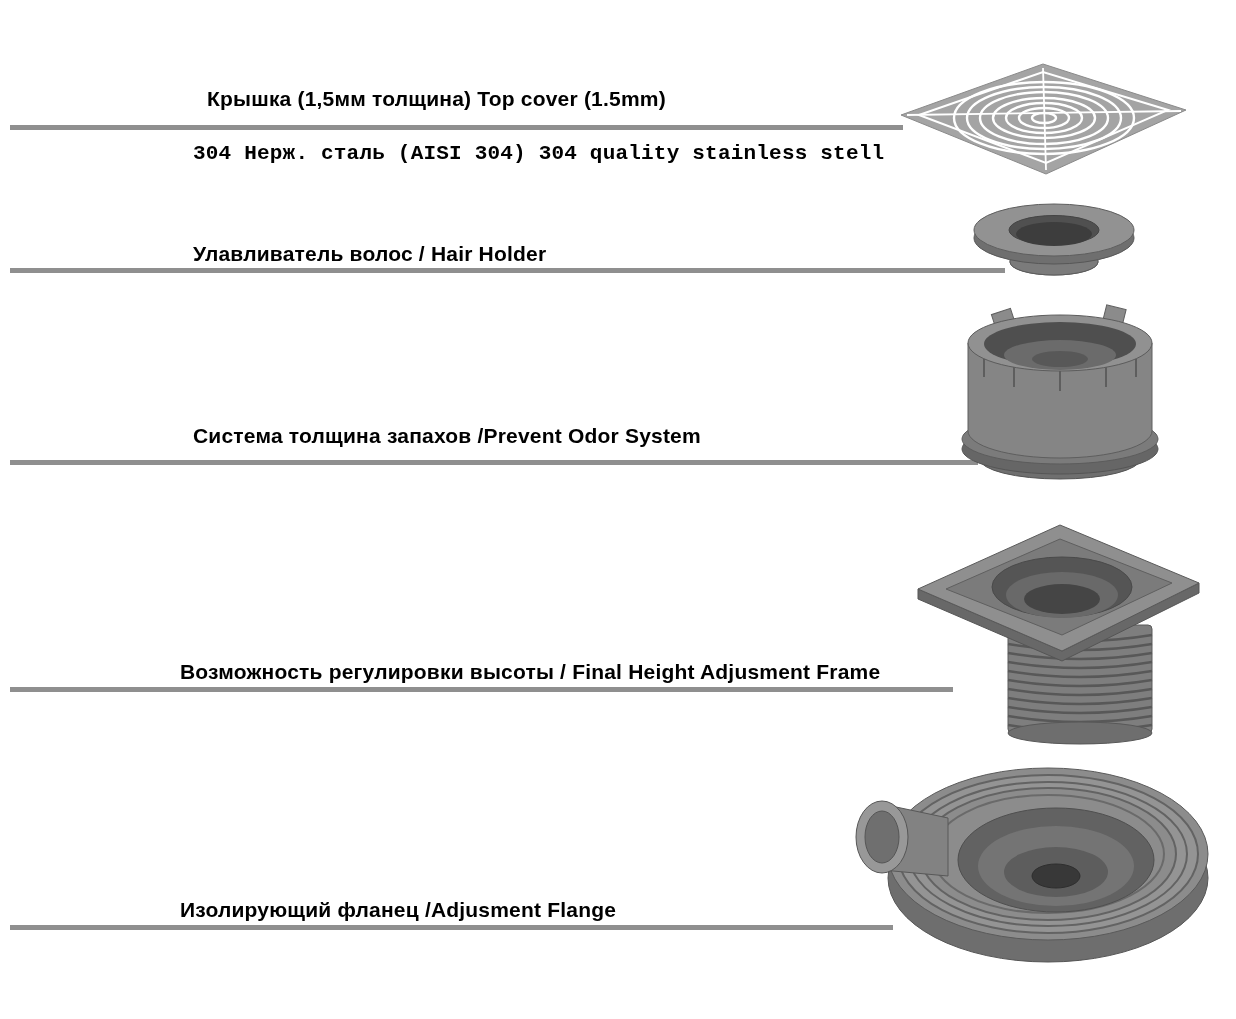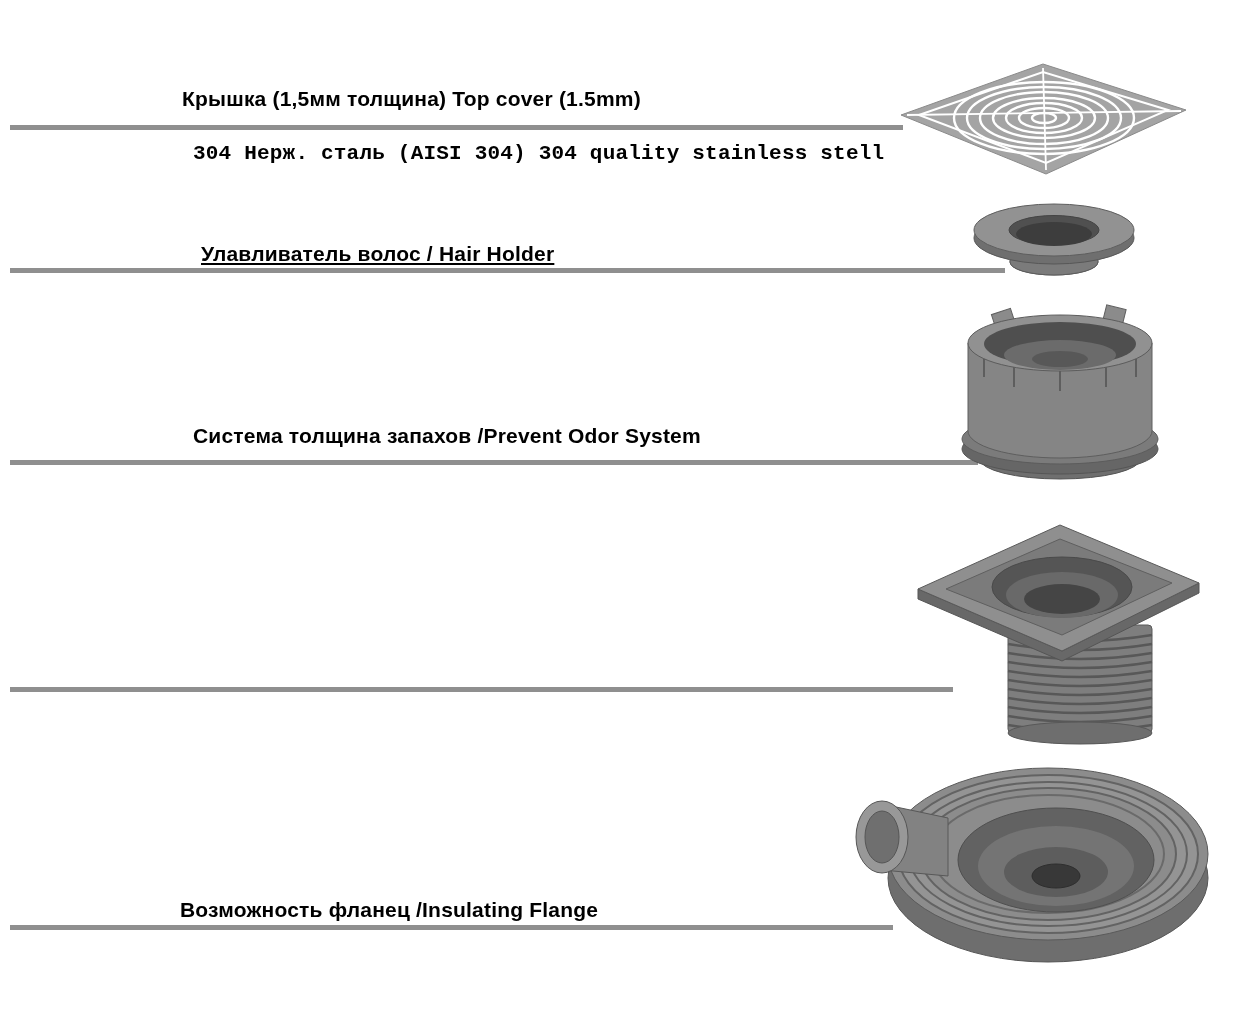--- a/index.html
+++ b/index.html
@@ -32,21 +32,21 @@
   }
   .part-img {
     position: absolute;
   }
 </style>
 </head>
 <body>
 
 <div class="canvas">
 
-  <div class="label" style="left:182px; top:86px;">Крышка (1,5мм толщина) Top cover (1.5mm)</div>
+  <div class="label" style="left:207px; top:86px;">Крышка (1,5мм толщина) Top cover (1.5mm)</div>
   <div class="rule" style="top:125px; width:893px;"></div>
   <div class="label" style="left:193px; top:141px;font-family:Liberation Mono, monospace;">304 Нерж. сталь (AISI 304) 304 quality stainless stell</div>
 
   <svg class="part-img" style="left:893px; top:58px;" width="300" height="122" viewBox="0 0 300 122">
     <polygon points="8,57 150,6 293,52 153,116" fill="#a4a4a4" stroke="#8a8a8a" stroke-width="1"></polygon>
     <polygon points="26,57 150,14 275,52 153,105" fill="none" stroke="#ffffff" stroke-width="2"></polygon>
     <g fill="none" stroke="#ffffff" stroke-width="2.4">
       <ellipse cx="151" cy="60" rx="12" ry="5"></ellipse>
       <ellipse cx="151" cy="60" rx="25" ry="10"></ellipse>
       <ellipse cx="151" cy="60" rx="38" ry="15"></ellipse>
@@ -54,21 +54,21 @@
       <ellipse cx="151" cy="60" rx="64" ry="26"></ellipse>
       <ellipse cx="151" cy="60" rx="77" ry="31"></ellipse>
       <ellipse cx="151" cy="60" rx="90" ry="36"></ellipse>
     </g>
     <g stroke="#ffffff" stroke-width="1.8">
       <line x1="14" y1="57" x2="288" y2="53"></line>
       <line x1="150" y1="10" x2="153" y2="112"></line>
     </g>
   </svg>
 
-  <div class="label" style="left:201px; top:241px;text-decoration:underline;">Улавливатель волос / Hair Holder</div>
+  <div class="label" style="left:193px; top:241px;">Улавливатель волос / Hair Holder</div>
   <div class="rule" style="top:268px; width:995px;"></div>
 
   <svg class="part-img" style="left:968px; top:198px;" width="172" height="92" viewBox="0 0 172 92">
     <ellipse cx="86" cy="64" rx="44" ry="13" fill="#6f6f6f" stroke="#585858" stroke-width="1"></ellipse>
     <path d="M42,36 L42,64 A44,13 0 0 0 130,64 L130,36 Z" fill="#7b7b7b" stroke="#5c5c5c" stroke-width="1"></path>
     <ellipse cx="86" cy="40" rx="80" ry="26" fill="#6f6f6f" stroke="#575757" stroke-width="1"></ellipse>
     <ellipse cx="86" cy="32" rx="80" ry="26" fill="#929292" stroke="#5e5e5e" stroke-width="1"></ellipse>
     <ellipse cx="86" cy="32" rx="45" ry="14.5" fill="#505050" stroke="#444444" stroke-width="1"></ellipse>
     <ellipse cx="86" cy="36" rx="38" ry="12" fill="#3d3d3d"></ellipse>
   </svg>
@@ -89,20 +89,21 @@
       <line x1="102" y1="64" x2="102" y2="88"></line>
       <line x1="148" y1="60" x2="148" y2="84"></line>
       <line x1="178" y1="50" x2="178" y2="74"></line>
     </g>
     <ellipse cx="102" cy="40" rx="92" ry="28" fill="#919191" stroke="#5c5c5c" stroke-width="1"></ellipse>
     <ellipse cx="102" cy="41" rx="76" ry="22" fill="#4f4f4f"></ellipse>
     <ellipse cx="102" cy="52" rx="56" ry="15" fill="#6b6b6b"></ellipse>
     <ellipse cx="102" cy="56" rx="28" ry="8" fill="#585858"></ellipse>
   </svg>
 
+  <div class="label" style="left:180px; top:659px;">Возможность регулировки высоты / Final Height Adjusment Frame</div>
   <div class="rule" style="top:687px; width:943px;"></div>
 
   <svg class="part-img" style="left:912px; top:515px;" width="295" height="240" viewBox="0 0 295 240">
     <rect x="96" y="110" width="144" height="108" rx="4" fill="#7e7e7e" stroke="#5a5a5a" stroke-width="1"></rect>
     <g stroke="#585858" stroke-width="2.5" fill="none">
       <path d="M96,120 Q168,132 240,120"></path>
       <path d="M96,129 Q168,141 240,129"></path>
       <path d="M96,138 Q168,150 240,138"></path>
       <path d="M96,147 Q168,159 240,147"></path>
       <path d="M96,156 Q168,168 240,156"></path>
@@ -115,21 +116,21 @@
     </g>
     <ellipse cx="168" cy="218" rx="72" ry="11" fill="#6e6e6e" stroke="#585858" stroke-width="1"></ellipse>
     <polygon points="6,74 150,136 287,68 287,78 150,146 6,84" fill="#686868" stroke="#555555" stroke-width="1"></polygon>
     <polygon points="6,74 148,10 287,68 150,136" fill="#8f8f8f" stroke="#5a5a5a" stroke-width="1"></polygon>
     <polygon points="34,74 148,24 260,68 150,120" fill="#7b7b7b" stroke="#5f5f5f" stroke-width="1"></polygon>
     <ellipse cx="150" cy="72" rx="70" ry="30" fill="#555555" stroke="#4a4a4a" stroke-width="1"></ellipse>
     <ellipse cx="150" cy="80" rx="56" ry="23" fill="#696969"></ellipse>
     <ellipse cx="150" cy="84" rx="38" ry="15" fill="#454545"></ellipse>
   </svg>
 
-  <div class="label" style="left:180px; top:897px;">Возможность фланец /Insulating Flange</div>
+  <div class="label" style="left:180px; top:897px;">Изолирующий фланец /Adjusment Flange</div>
   <div class="rule" style="top:925px; width:883px;"></div>
 
   <svg class="part-img" style="left:852px; top:758px;" width="362" height="212" viewBox="0 0 362 212">
     <ellipse cx="196" cy="120" rx="160" ry="84" fill="#6e6e6e" stroke="#565656" stroke-width="1"></ellipse>
     <ellipse cx="196" cy="96" rx="160" ry="86" fill="#8c8c8c" stroke="#5a5a5a" stroke-width="1"></ellipse>
     <ellipse cx="196" cy="96" rx="150" ry="79" fill="#949494" stroke="#636363" stroke-width="2"></ellipse>
     <ellipse cx="196" cy="96" rx="139" ry="72" fill="none" stroke="#636363" stroke-width="2"></ellipse>
     <ellipse cx="196" cy="96" rx="128" ry="66" fill="#8c8c8c" stroke="#636363" stroke-width="2"></ellipse>
     <ellipse cx="196" cy="96" rx="116" ry="59" fill="none" stroke="#6a6a6a" stroke-width="2"></ellipse>
     <ellipse cx="204" cy="102" rx="98" ry="52" fill="#626262" stroke="#4f4f4f" stroke-width="1"></ellipse>

